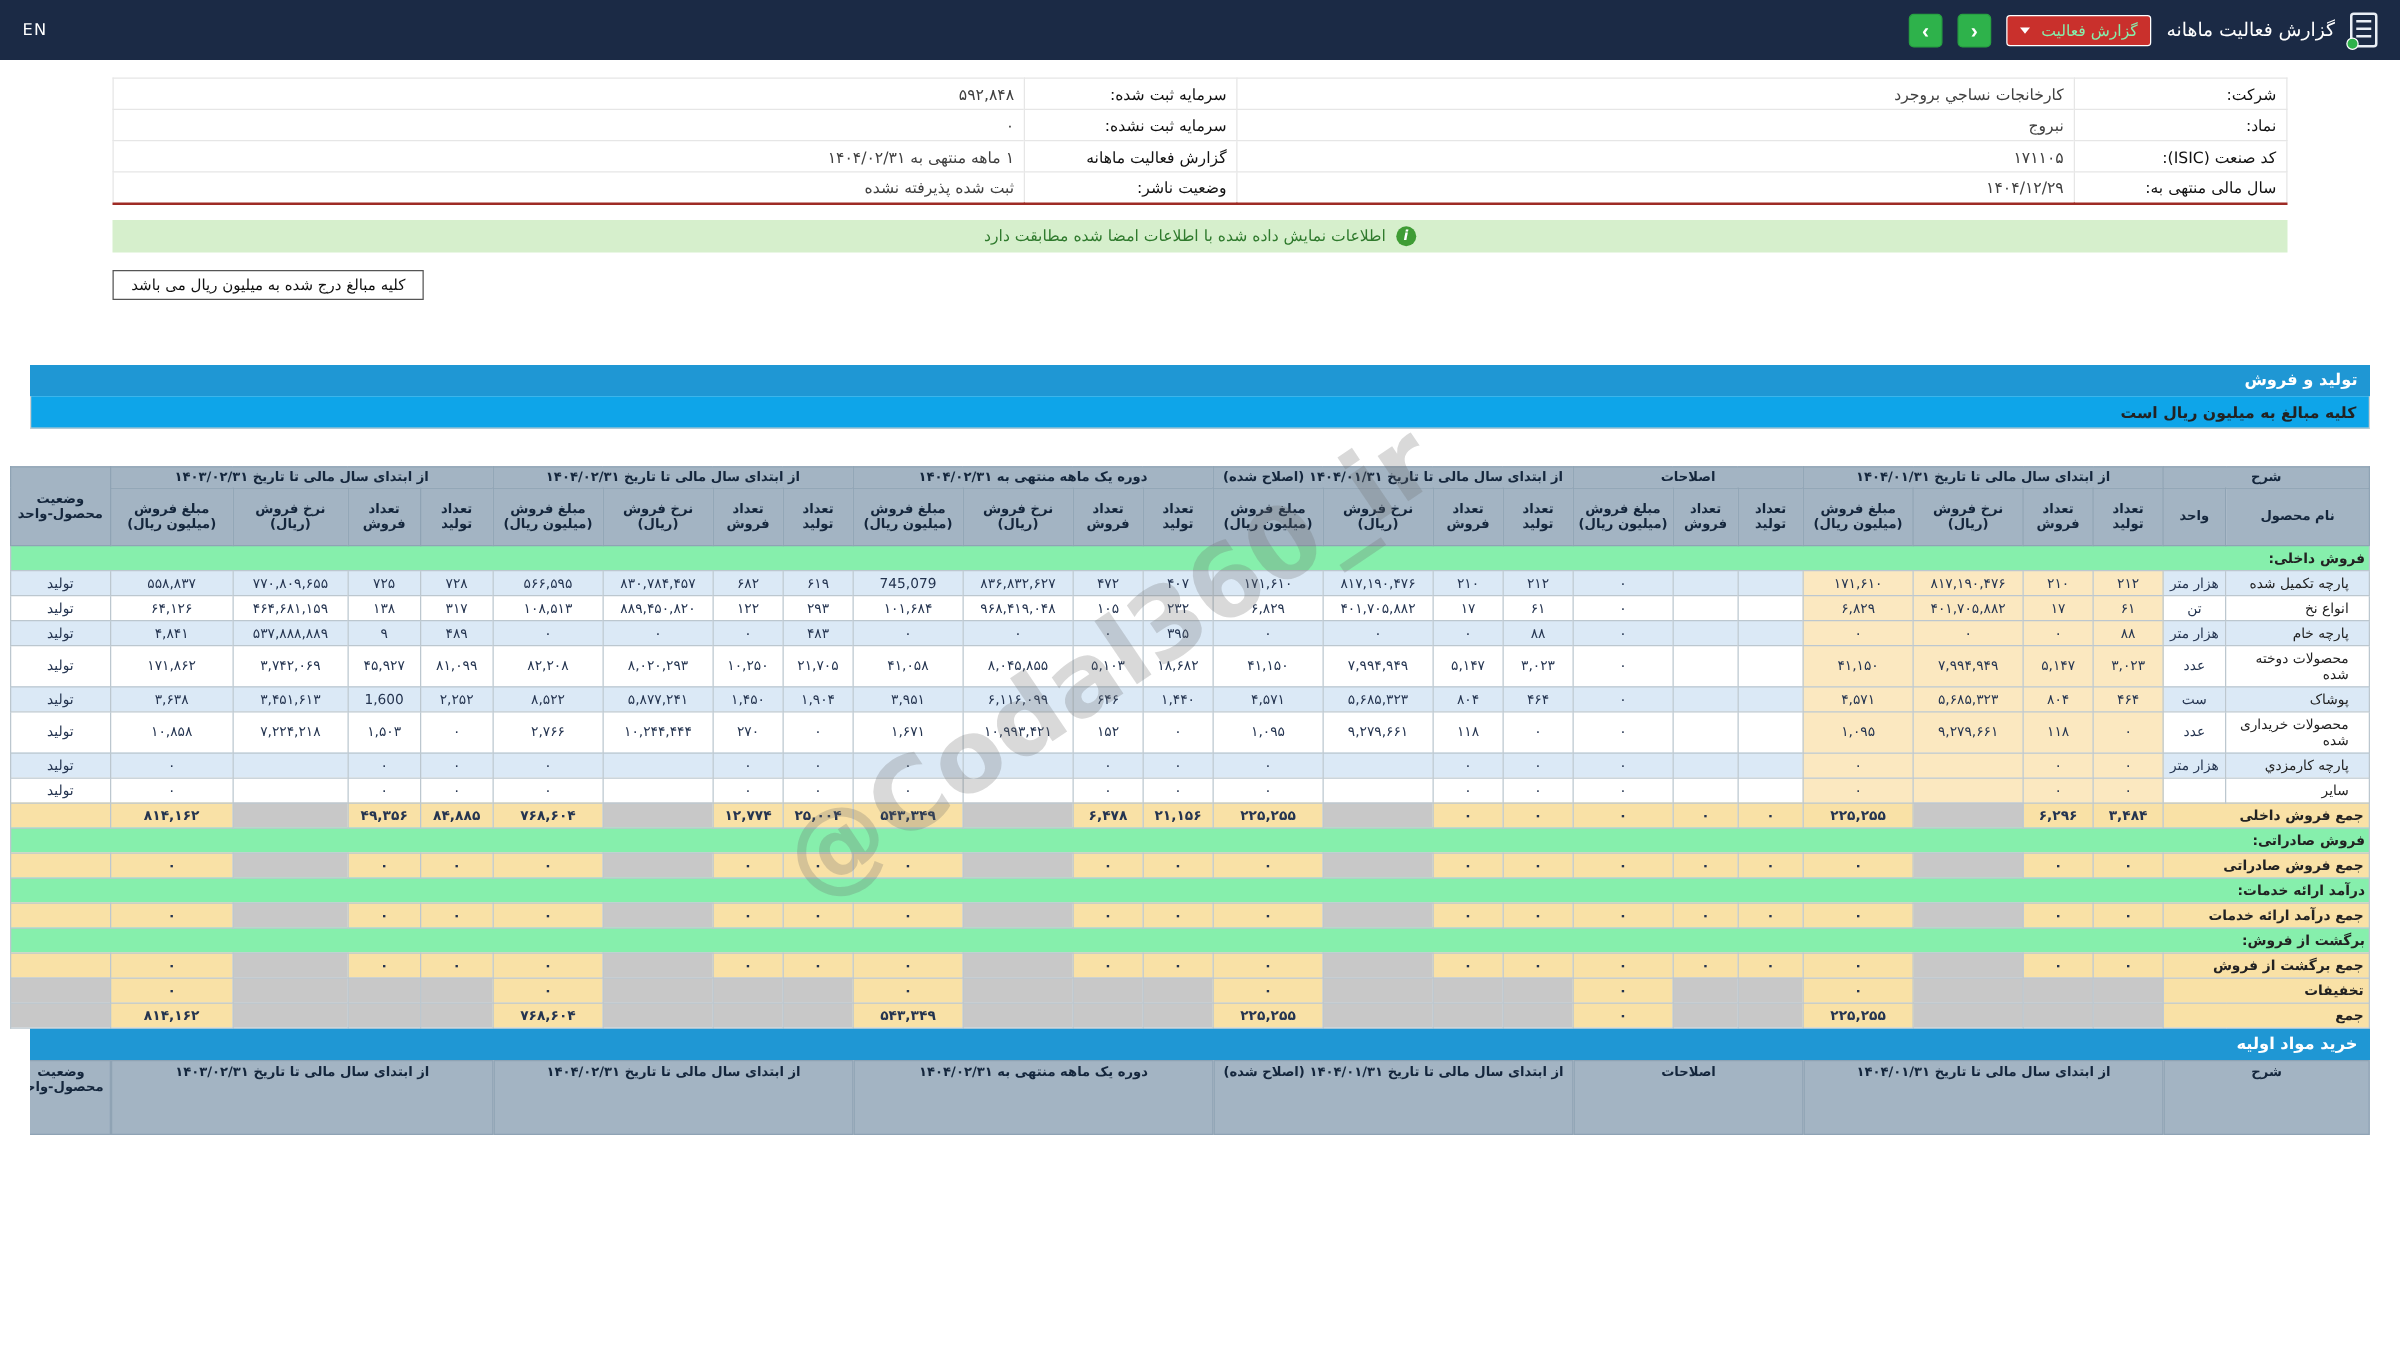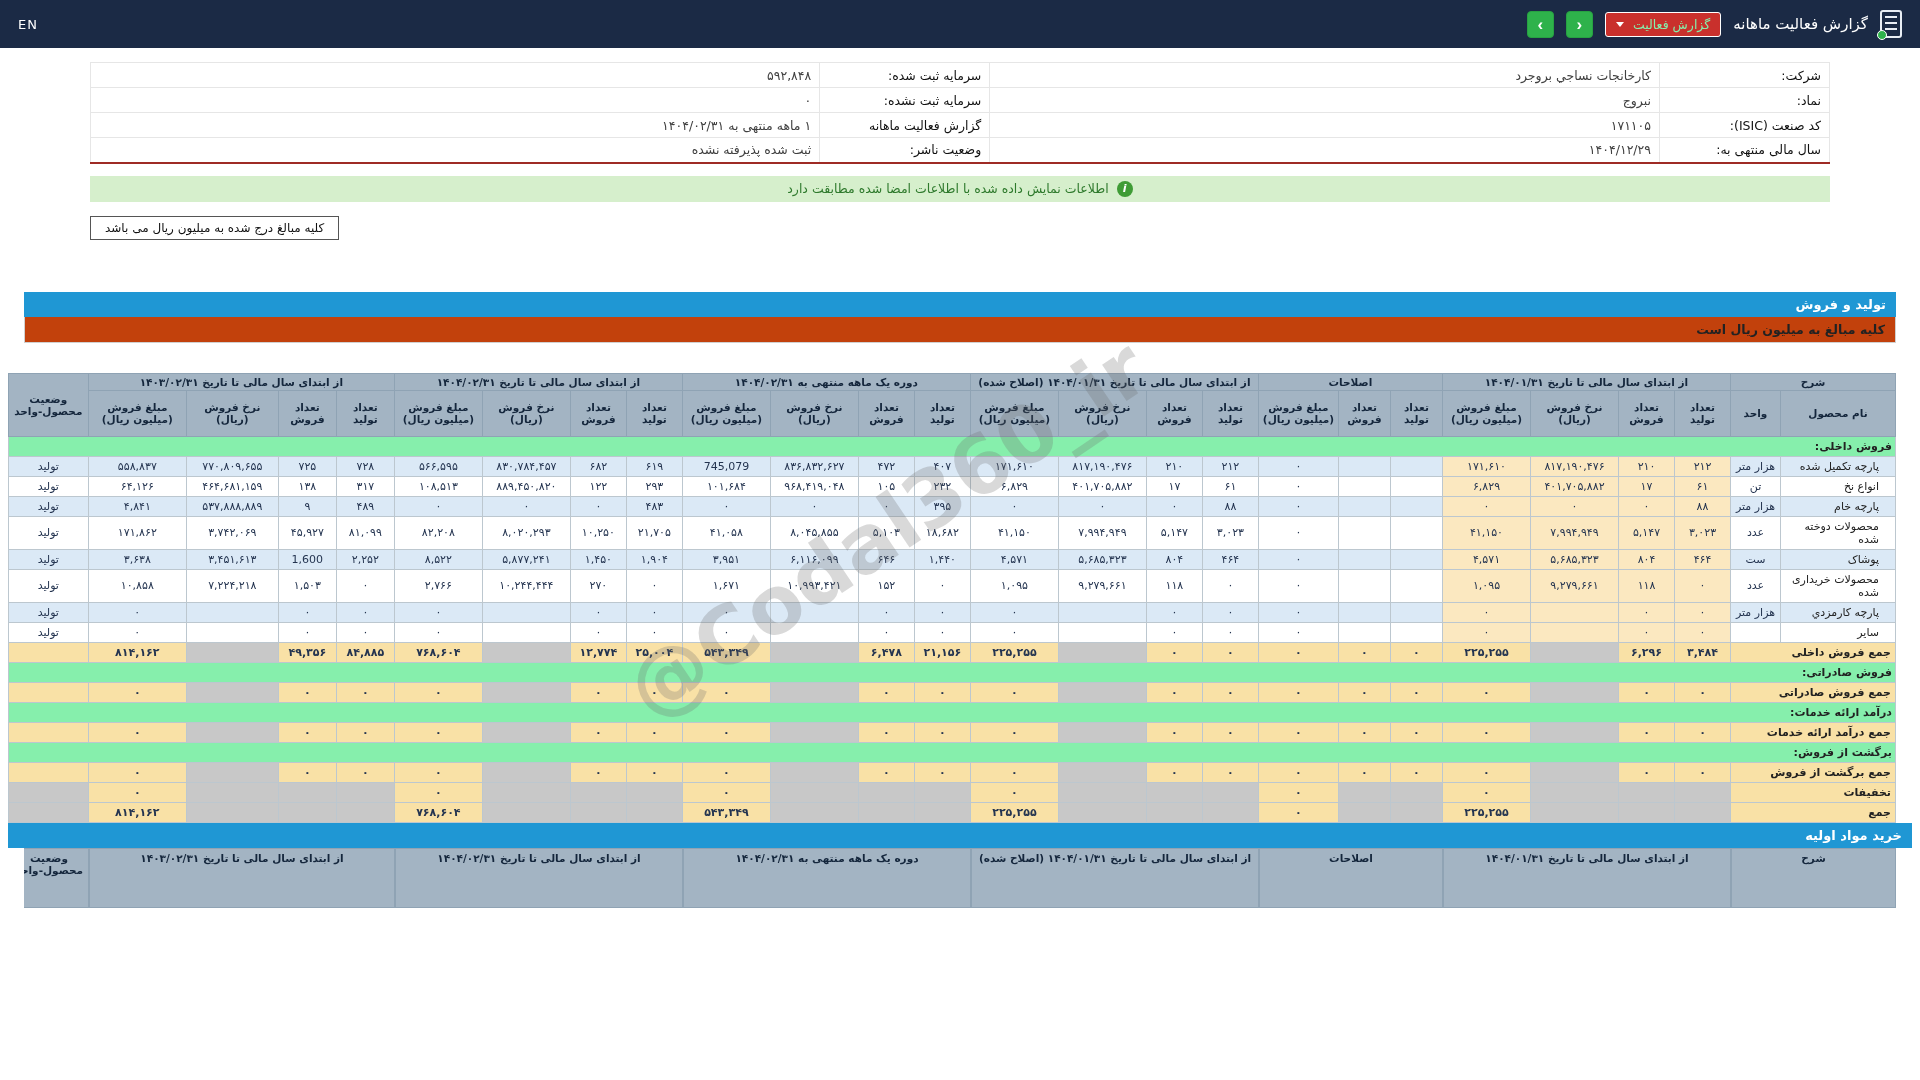--- a/index.html
+++ b/index.html
@@ -25,21 +25,21 @@
   table.info td.val{color:#404040}
 
   .banner{margin:12px 90px 0;background:#d6efcc;color:#2f7a2d;font-size:12.5px;height:26px;display:flex;align-items:center;justify-content:center;gap:8px}
   .info-i{width:16px;height:16px;border-radius:50%;background:#3f9c35;color:#fff;font-size:11px;font-weight:bold;display:flex;align-items:center;justify-content:center;font-style:italic;flex:none}
 
   .note-row{margin:14px 90px 0;text-align:left}
   .note-box{display:inline-block;border:1px solid #555;background:#fff;padding:4px 14px;font-size:12px;color:#111}
 
   
   .secbar{margin:52px 24px 0;background:#1f97d4;color:#fff;font-weight:bold;font-size:13px;height:25px;display:flex;align-items:center;padding:0 10px}
-  .subtitle{margin:0 24px;background:#c2410c;border:1px solid #d0d0d0;border-top:none;font-weight:bold;font-size:12.5px;padding:5px 10px}
+  .subtitle{margin:0 24px;background:#0ea5e9;border:1px solid #d0d0d0;border-top:none;font-weight:bold;font-size:12.5px;padding:5px 10px}
 
   
   .tablewrap{margin:30px 24px 0;position:relative}
   table.main{width:100%;border-collapse:collapse;table-layout:fixed}
   table.main th{background:#a3b4c3;border:1px solid #8fa3b4;color:#14263c;font-size:10.5px;font-weight:bold;padding:2px;text-align:center;vertical-align:middle}
   table.main thead tr:nth-child(2) th{height:46px}
   table.main td{border:1px solid #bcc7cf;font-size:11px;padding:3px;text-align:center;vertical-align:middle;color:#243450}
   td.num{white-space:nowrap;direction:ltr}
   tr.odd  td{background:#dbe9f6}
   tr.even td{background:#fff}
@@ -49,21 +49,21 @@
   tr.total td{background:#f9e1a6;font-weight:bold}
   table.main td.m{background:#c8c8c8}
   table.main td.name{text-align:right;padding-right:16px;color:#222}
   table.main td.tlabel{text-align:right;padding-right:4px;color:#222}
   table.main td.status{color:#243450}
 
   .wm{position:absolute;left:560px;top:110px;transform:rotate(-34deg);font-size:80px;font-weight:bold;color:rgba(110,110,110,.26);pointer-events:none;z-index:5;direction:ltr;white-space:nowrap}
 
   
   .purchase{position:absolute;left:0;right:0;top:1048}
-  .secbar2{margin:0 8px;background:#1f97d4;color:#fff;font-weight:bold;font-size:13px;height:25px;display:flex;align-items:center;padding:0 10px}
+  .secbar2{margin:0 24px;background:#1f97d4;color:#fff;font-weight:bold;font-size:13px;height:25px;display:flex;align-items:center;padding:0 10px}
   .strip{margin:0 24px;display:flex;height:60px;overflow:hidden}
   .stripcell{background:#a3b4c3;border:1px solid #8fa3b4;color:#14263c;font-size:10.5px;font-weight:bold;text-align:center;padding:3px 2px 0;flex:none}
 </style>
 </head>
 <body>
 
 <div class="topbar">
   <div class="doc-icon">
       <i></i>
       <i></i>

